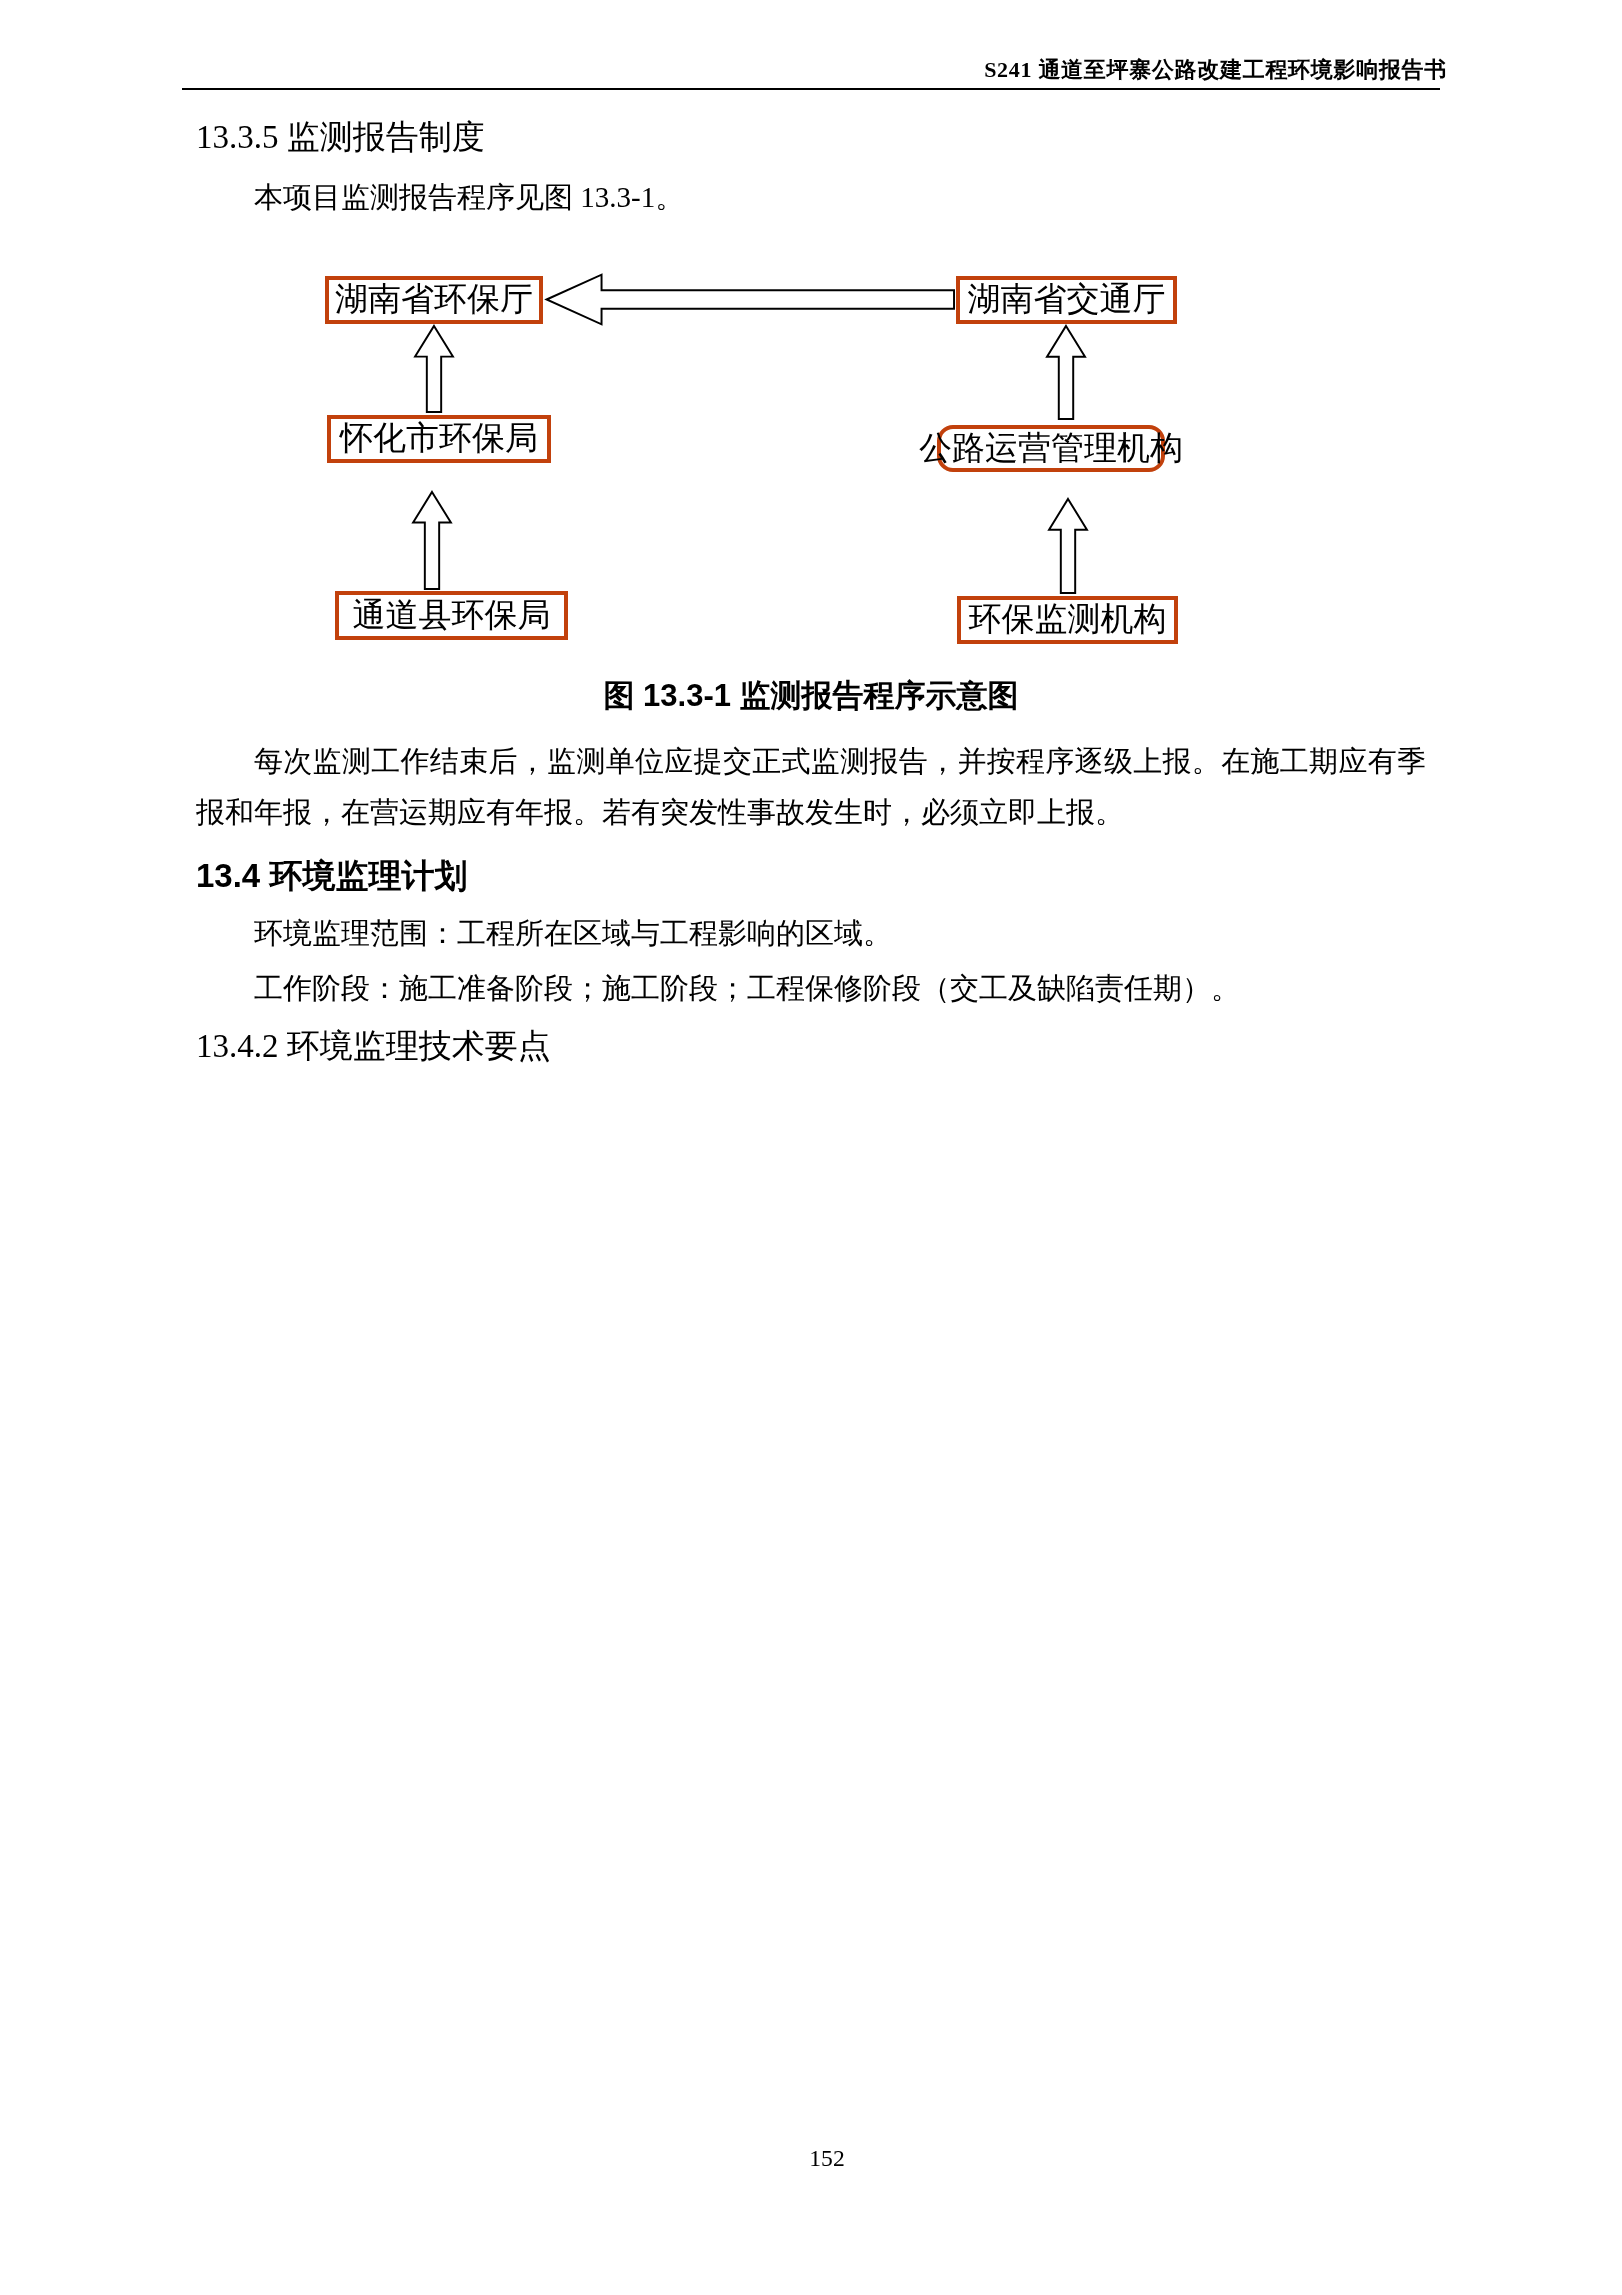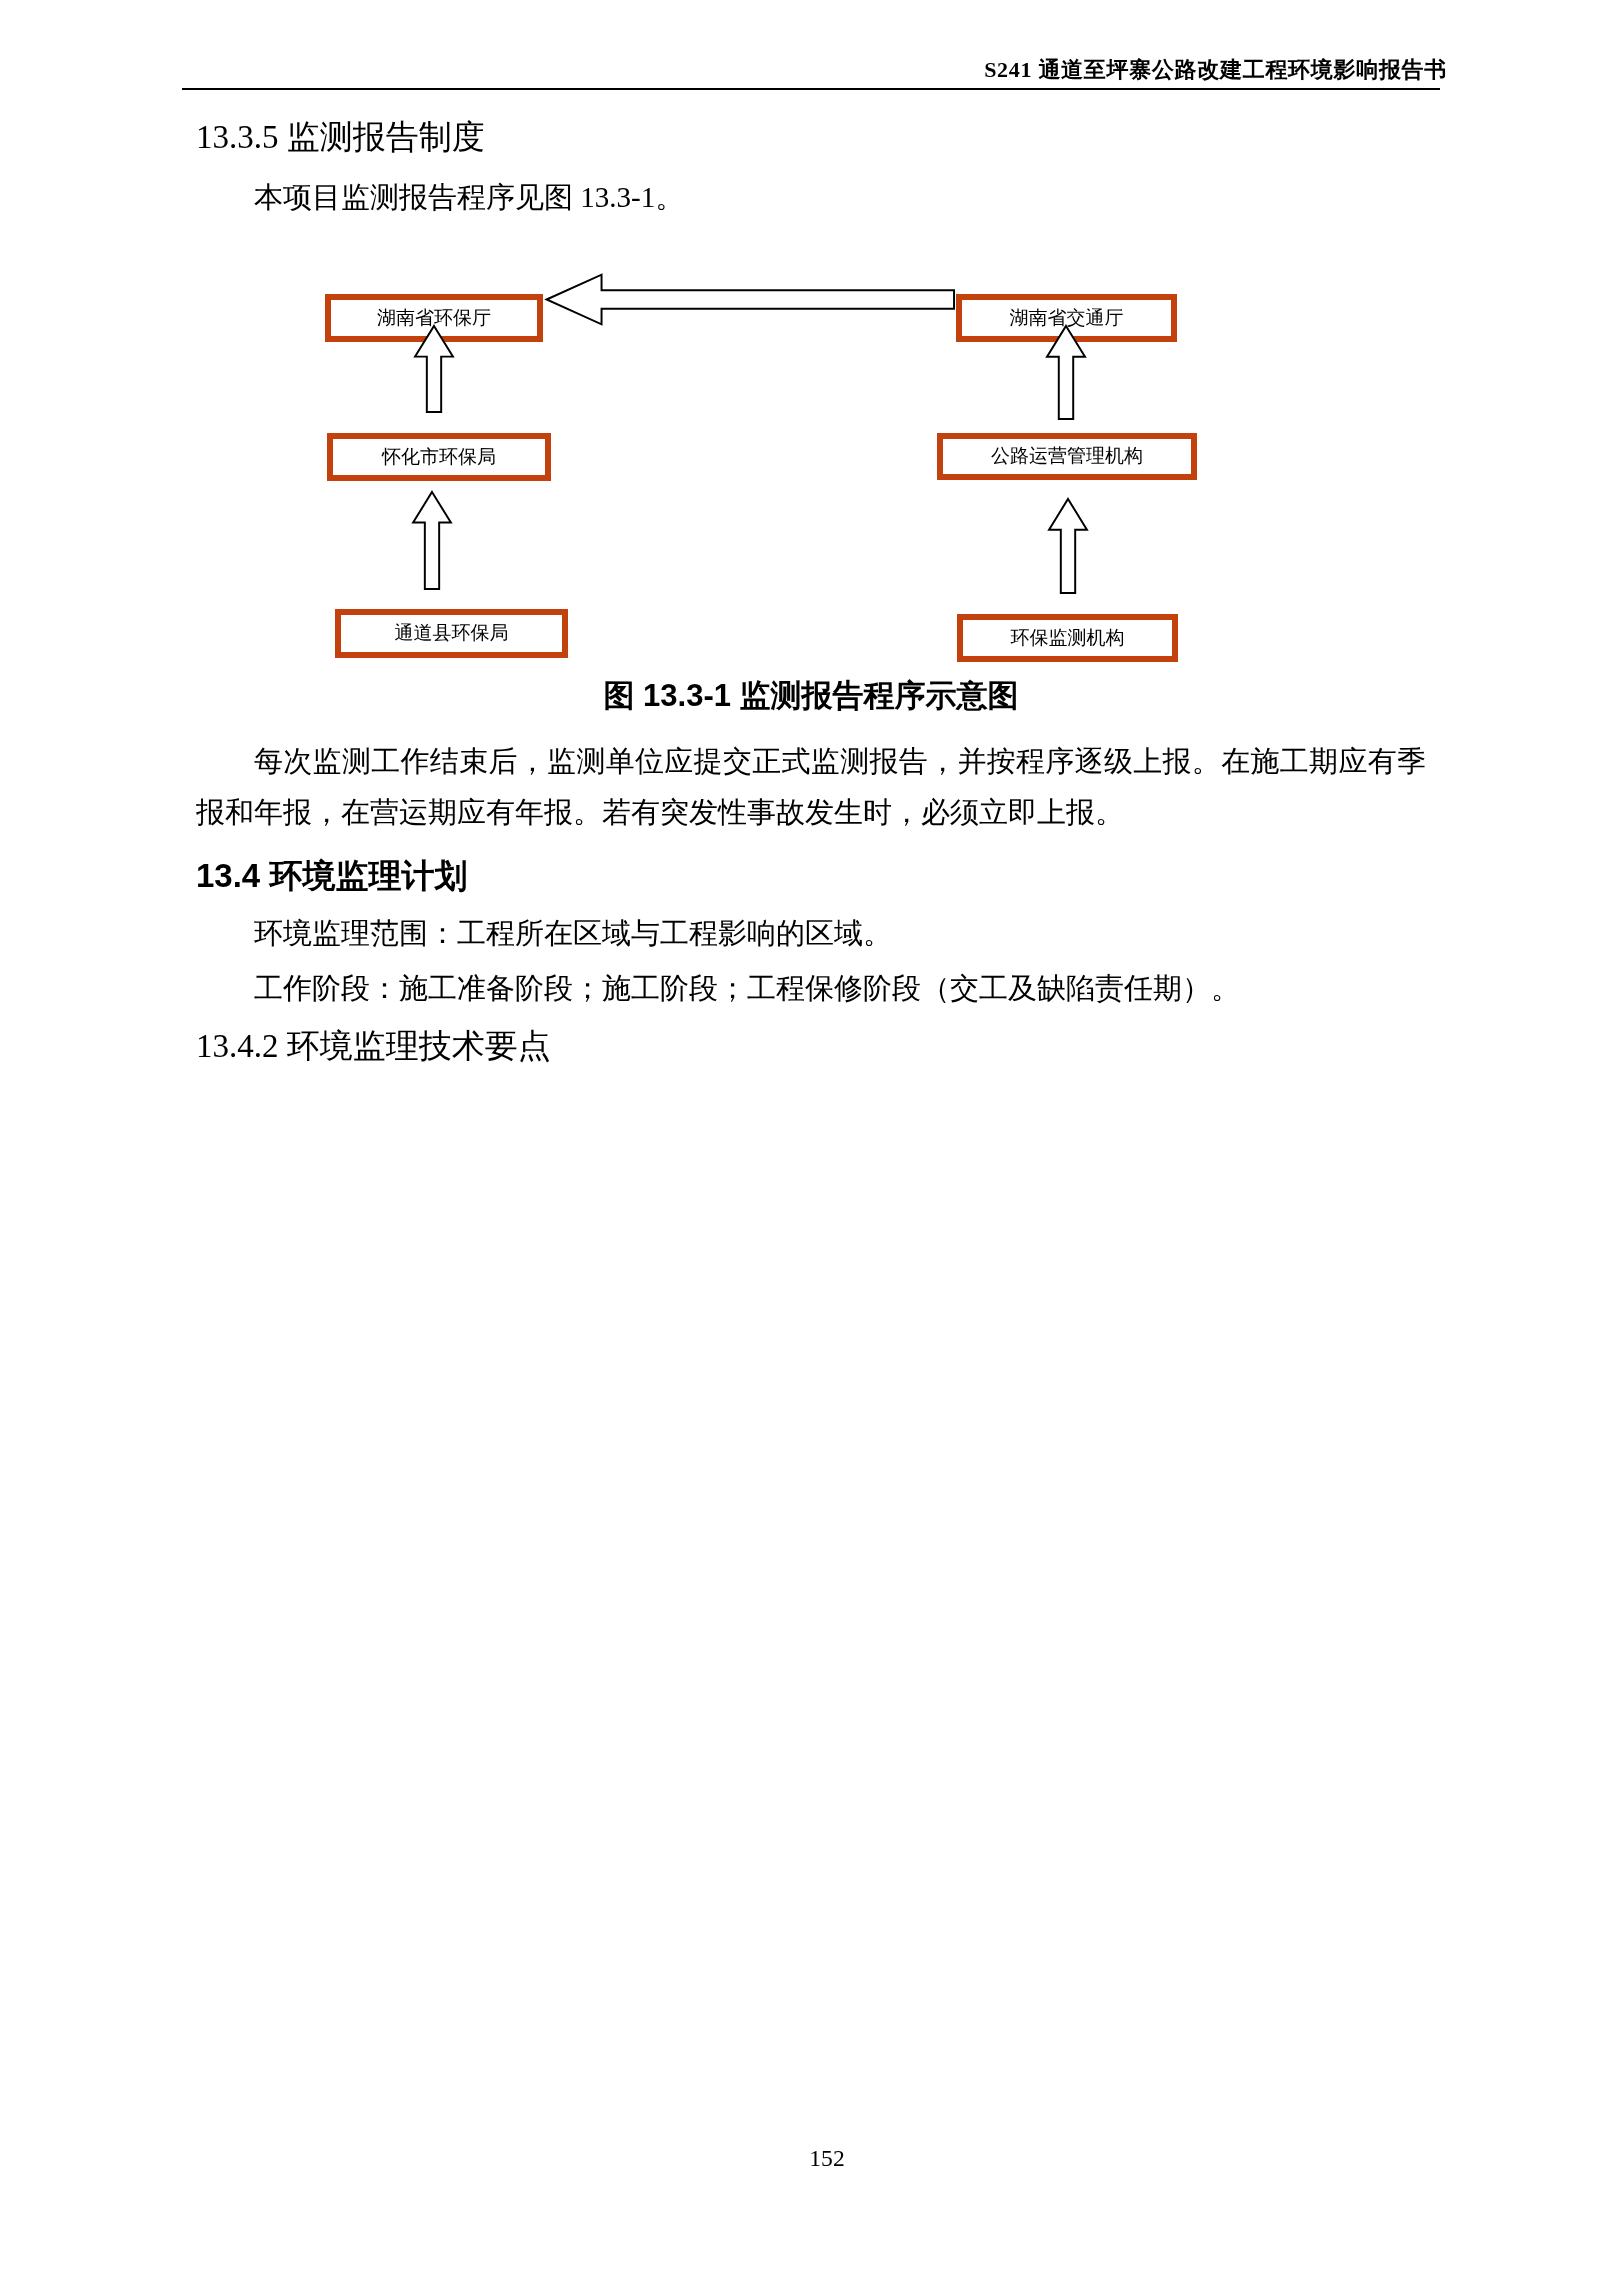--- a/index.html
+++ b/index.html
@@ -62,28 +62,27 @@
   
   .flowchart {
     position: relative;
     width: 100%;
     height: 399px;
     margin-top: 38px;
     margin-bottom: 11.8px;
   }
   .fc-box {
     position: absolute;
-    border: 6px solid #c2410c;
+    border: 4px solid #c2410c;
     background: #fff;
     display: flex;
     align-items: center;
     justify-content: center;
-    font-size: 19px;
+    font-size: 33px;
     white-space: nowrap;
-    margin-top: 18px;
   }
   .fc-arrow { position: absolute; }
 
   .fig-caption {
     font-family: "Liberation Sans", sans-serif;
     text-align: center;
     font-size: 31px;
     font-weight: bold;
     line-height: 46px;
     margin: 13px 0 17px 0;
@@ -123,21 +122,21 @@
 
     <svg class="fc-arrow" style="left:217px; top:63px;" width="42" height="90" viewBox="0 0 64 138">
       <polygon points="32,3 61,50 43,50 43,135 21,135 21,50 3,50" fill="#ffffff" stroke="#000000" stroke-width="3"></polygon>
     </svg>
 
     <svg class="fc-arrow" style="left:849px; top:63px;" width="42" height="97" viewBox="0 0 64 148">
       <polygon points="32,3 61,50 43,50 43,145 21,145 21,50 3,50" fill="#ffffff" stroke="#000000" stroke-width="3"></polygon>
     </svg>
 
     <div class="fc-box" style="left:131px; top:154px; width:224px; height:48px;">怀化市环保局</div>
-    <div class="fc-box" style="left:741px; top:154px; width:260px; height:47px;">公路运营管理机构</div>
+    <div class="fc-box" style="left:741px; top:164px; width:228px; height:47px;border-radius:16px;">公路运营管理机构</div>
 
     <svg class="fc-arrow" style="left:215px; top:229px;" width="42" height="101" viewBox="0 0 64 155">
       <polygon points="32,3 61,50 43,50 43,152 21,152 21,50 3,50" fill="#ffffff" stroke="#000000" stroke-width="3"></polygon>
     </svg>
 
     <svg class="fc-arrow" style="left:851px; top:236px;" width="42" height="98" viewBox="0 0 64 150">
       <polygon points="32,3 61,50 43,50 43,147 21,147 21,50 3,50" fill="#ffffff" stroke="#000000" stroke-width="3"></polygon>
     </svg>
 
     <div class="fc-box" style="left:139px; top:330px; width:233px; height:49px;">通道县环保局</div>

